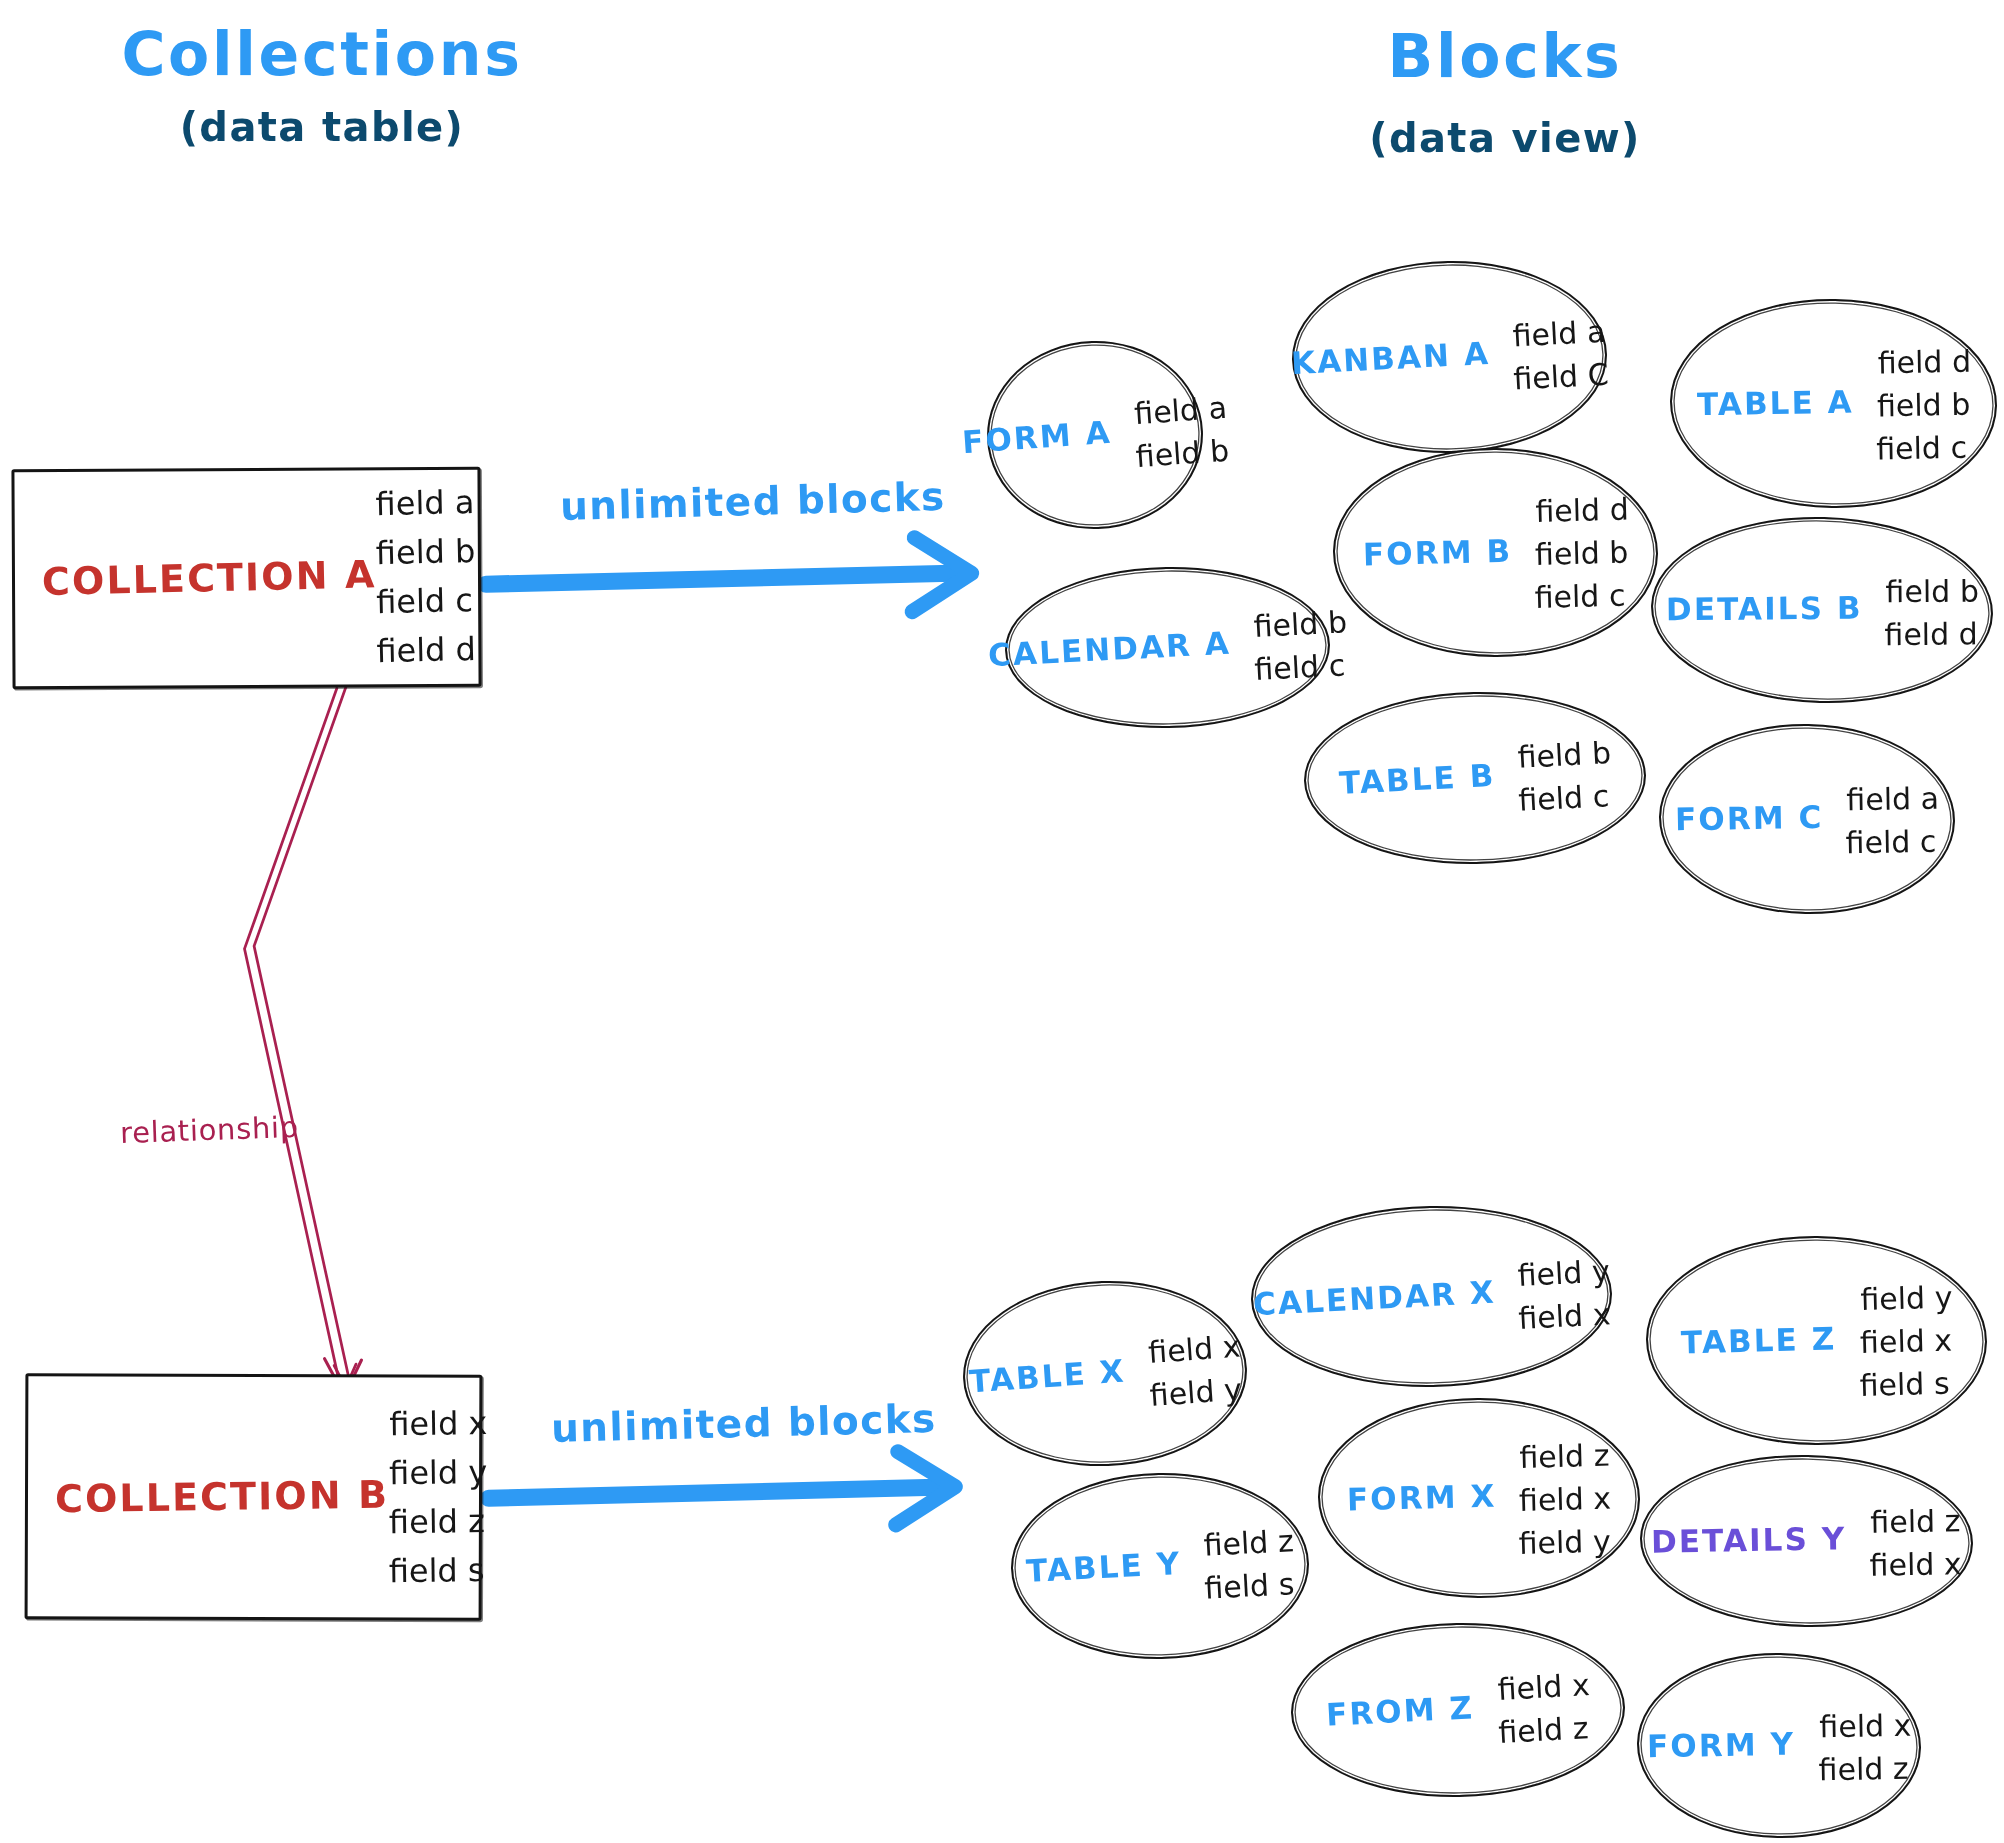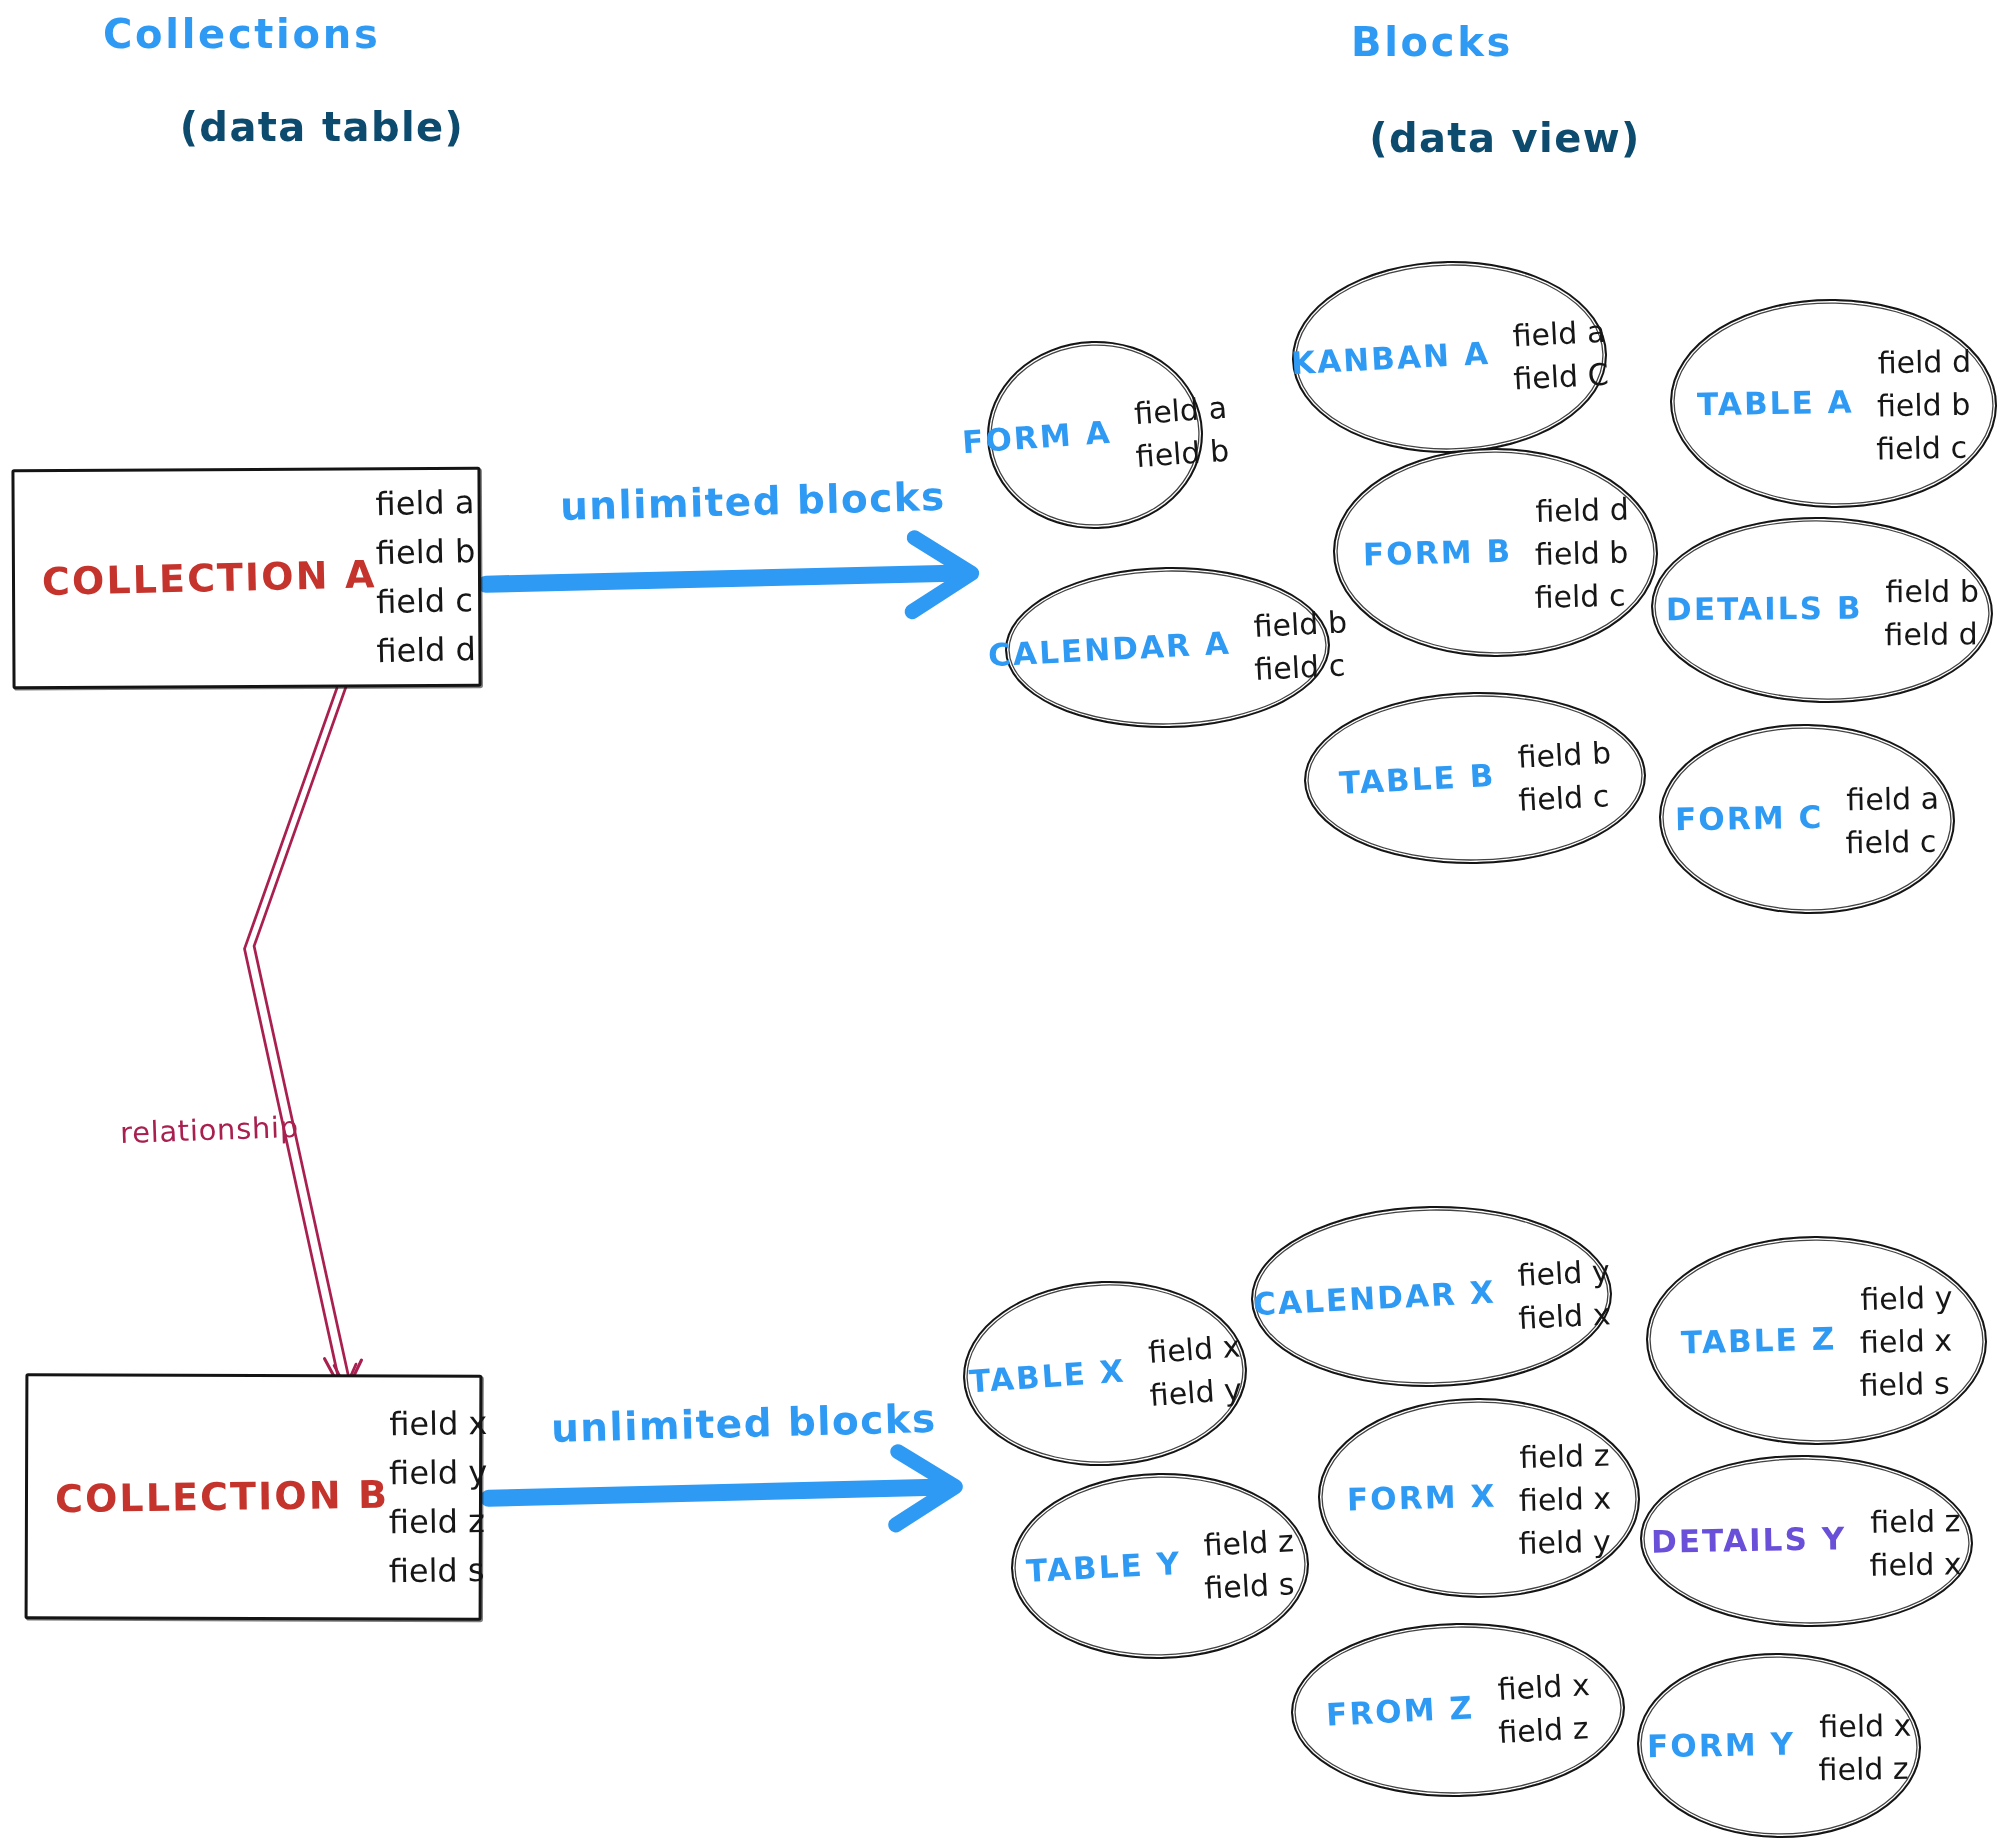--- a/index.html
+++ b/index.html
@@ -3,22 +3,22 @@
 <meta charset="utf-8">
 <style>
   html,body{margin:0;padding:0;background:#ffffff;}
   #canvas{
     position:relative;width:2005px;height:1843px;background:#ffffff;overflow:hidden;
     font-family:"DejaVu Sans",sans-serif;color:#161616;
   }
   .abs{position:absolute;}
   
   .big-title{
-    font-size:40px;font-weight:700;color:#2E9AF4;
-    letter-spacing:2.7px;white-space:nowrap;
+    font-size:60px;font-weight:700;color:#2E9AF4;text-align:center;
+    letter-spacing:2.7px;white-space:nowrap;margin-top:8px;
   }
   .sub-title{
     font-size:40px;font-weight:600;color:#0c4a6e;text-align:center;
     letter-spacing:1.4px;white-space:nowrap;
   }
   
   .cbox{
     border:3.4px solid #141414;background:#fff;border-radius:2.7px;
     display:flex;flex-direction:row;align-items:center;justify-content:space-between;
     padding:0 31.5px 0 27px;box-sizing:border-box;
@@ -76,21 +76,21 @@
       <path d="M 492 1006 L 357 1387 L 499 2036" stroke-width="4"></path>
       <path d="M 506 1002 L 371 1383 L 513 2030" stroke-width="4"></path>
       <path d="M 474 1986 L 503 2040 L 528 1988" stroke-width="4.5"></path>
       <path d="M 488 1996 L 505 2028 L 520 1994" stroke-width="4"></path>
     </g>
   </svg>
 
   <div class="abs big-title" style="left:103px;top:11px;width:438px;">Collections</div>
   <div class="abs sub-title" style="left:103px;top:104px;width:438px;">(data table)</div>
 
-  <div class="abs big-title" style="left:1351px;top:19px;width:308px;">Blocks</div>
+  <div class="abs big-title" style="left:1351px;top:13px;width:308px;">Blocks</div>
   <div class="abs sub-title" style="left:1351px;top:115px;width:308px;">(data view)</div>
 
   <div class="abs arrow-cap" style="left:560px;top:479px;">unlimited blocks</div>
   <div class="abs arrow-cap" style="left:551px;top:1401px;">unlimited blocks</div>
   <div class="abs rel-cap" style="left:120px;top:1113px;">relationship</div>
 
   <div class="abs cbox" style="left:12.3px;top:468px;width:469px;height:220px;transform:rotate(-0.3deg);">
     <div class="cname">COLLECTION A</div>
     <div class="cfields">
       <div class="f">field a</div>

